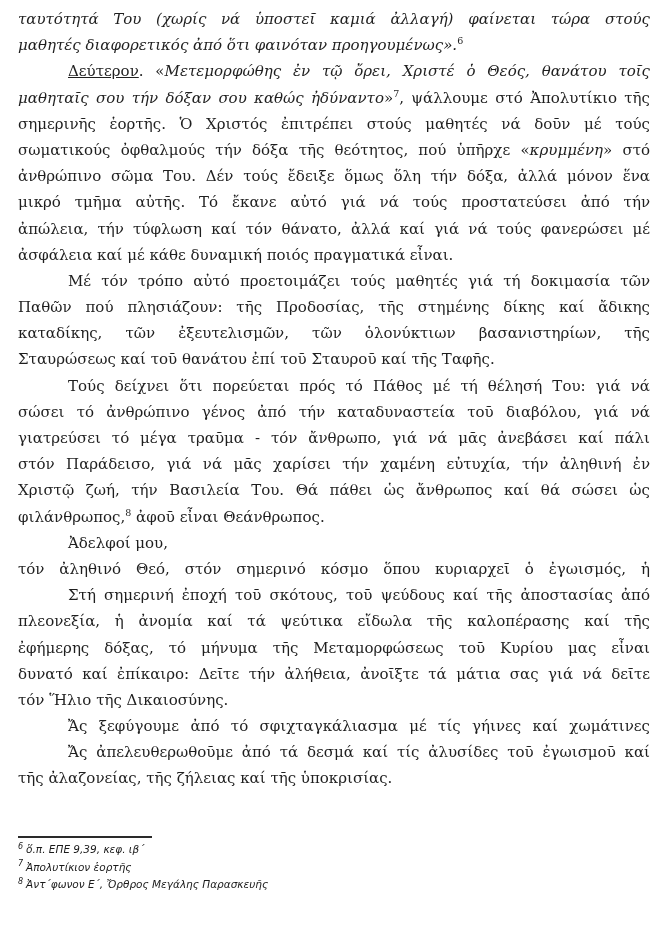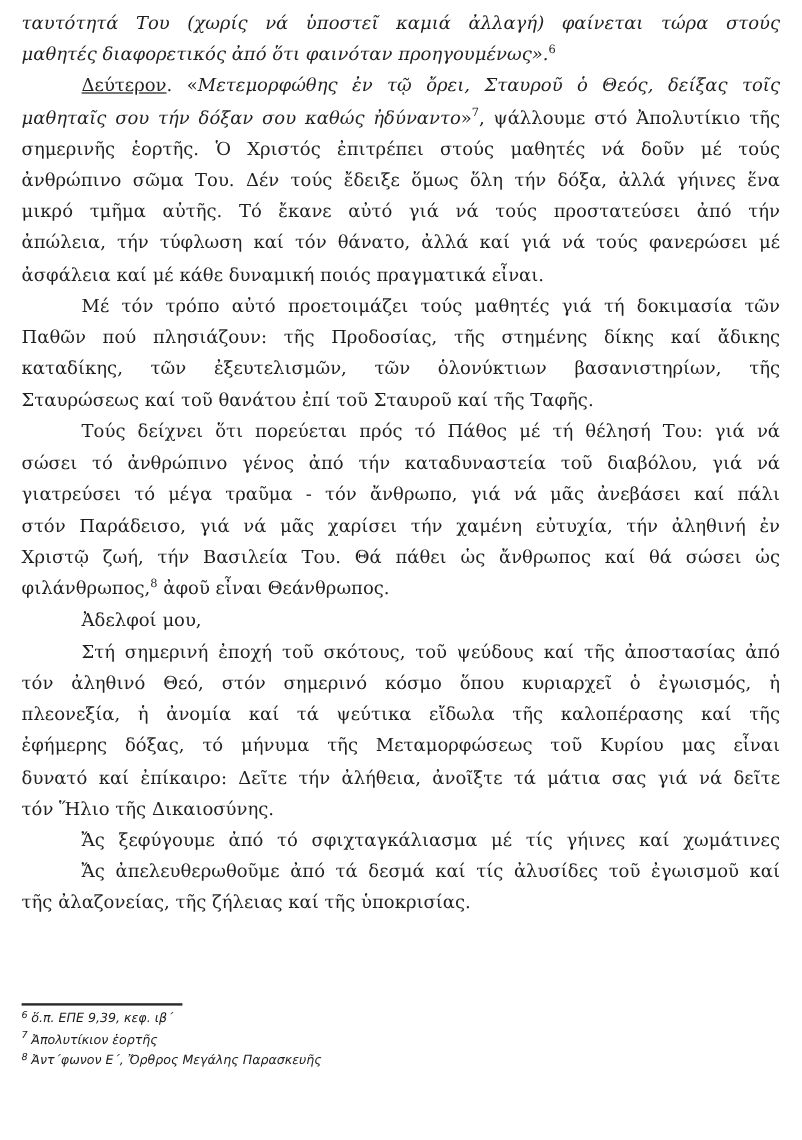--- a/index.html
+++ b/index.html
@@ -67,40 +67,41 @@
     margin-right: 3px;
   }
 </style>
 </head>
 <body>
 
 <div class="page">
   <div class="body-text">
       <div class="line"><span class="seg-i">ταυτότητά Του (χωρίς νά ὑποστεῖ καμιά ἀλλαγή) φαίνεται τώρα στούς</span></div>
       <div class="line last"><span class="seg-i">μαθητές διαφορετικός ἀπό ὅτι φαινόταν προηγουμένως».</span><span class="seg-sup">6</span></div>
-      <div class="line indent"><span class="seg-bu">Δεύτερον</span><span class="seg-n">. «</span><span class="seg-i">Μετεμορφώθης ἐν τῷ ὄρει, Σταυροῦ ὁ Θεός, δείξας τοῖς</span></div>
+      <div class="line indent"><span class="seg-bu">Δεύτερον</span><span class="seg-n">. «</span><span class="seg-i">Μετεμορφώθης ἐν τῷ ὄρει, Χριστέ ὁ Θεός, θανάτου τοῖς</span></div>
       <div class="line"><span class="seg-i">μαθηταῖς σου τήν δόξαν σου καθώς ἠδύναντο</span><span class="seg-n">»</span><span class="seg-sup">7</span><span class="seg-n">, ψάλλουμε στό Ἀπολυτίκιο τῆς</span></div>
       <div class="line"><span class="seg-n">σημερινῆς ἑορτῆς. Ὁ Χριστός ἐπιτρέπει στούς μαθητές νά δοῦν μέ τούς</span></div>
-      <div class="line"><span class="seg-n">ἀνθρώπινο σῶμα Του. Δέν τούς ἔδειξε ὅμως ὅλη τήν δόξα, ἀλλά γήινες ἕνα</span></div>
+      <div class="line"><span class="seg-n">σωματικούς ὀφθαλμούς τήν δόξα τῆς θεότητος, πού ὑπῆρχε «</span><span class="seg-i">κρυμμένη</span><span class="seg-n">» στό</span></div>
+      <div class="line"><span class="seg-n">ἀνθρώπινο σῶμα Του. Δέν τούς ἔδειξε ὅμως ὅλη τήν δόξα, ἀλλά μόνον ἕνα</span></div>
       <div class="line"><span class="seg-n">μικρό τμῆμα αὐτῆς. Τό ἔκανε αὐτό γιά νά τούς προστατεύσει ἀπό τήν</span></div>
       <div class="line"><span class="seg-n">ἀπώλεια, τήν τύφλωση καί τόν θάνατο, ἀλλά καί γιά νά τούς φανερώσει μέ</span></div>
       <div class="line last"><span class="seg-n">ἀσφάλεια καί μέ κάθε δυναμική ποιός πραγματικά εἶναι.</span></div>
       <div class="line indent"><span class="seg-n">Μέ τόν τρόπο αὐτό προετοιμάζει τούς μαθητές γιά τή δοκιμασία τῶν</span></div>
       <div class="line"><span class="seg-n">Παθῶν πού πλησιάζουν: τῆς Προδοσίας, τῆς στημένης δίκης καί ἄδικης</span></div>
       <div class="line"><span class="seg-n">καταδίκης, τῶν ἐξευτελισμῶν, τῶν ὁλονύκτιων βασανιστηρίων, τῆς</span></div>
       <div class="line last"><span class="seg-n">Σταυρώσεως καί τοῦ θανάτου ἐπί τοῦ Σταυροῦ καί τῆς Ταφῆς.</span></div>
       <div class="line indent"><span class="seg-n">Τούς δείχνει ὅτι πορεύεται πρός τό Πάθος μέ τή θέλησή Του: γιά νά</span></div>
       <div class="line"><span class="seg-n">σώσει τό ἀνθρώπινο γένος ἀπό τήν καταδυναστεία τοῦ διαβόλου, γιά νά</span></div>
       <div class="line"><span class="seg-n">γιατρεύσει τό μέγα τραῦμα - τόν ἄνθρωπο, γιά νά μᾶς ἀνεβάσει καί πάλι</span></div>
       <div class="line"><span class="seg-n">στόν Παράδεισο, γιά νά μᾶς χαρίσει τήν χαμένη εὐτυχία, τήν ἀληθινή ἐν</span></div>
       <div class="line"><span class="seg-n">Χριστῷ ζωή, τήν Βασιλεία Του. Θά πάθει ὡς ἄνθρωπος καί θά σώσει ὡς</span></div>
       <div class="line last"><span class="seg-n">φιλάνθρωπος,</span><span class="seg-sup">8</span><span class="seg-n"> ἀφοῦ εἶναι Θεάνθρωπος.</span></div>
       <div class="line indent last"><span class="seg-n">Ἀδελφοί μου,</span></div>
+      <div class="line"><span class="seg-n">τόν ἀληθινό Θεό, στόν σημερινό κόσμο ὅπου κυριαρχεῖ ὁ ἐγωισμός, ἡ</span></div>
       <div class="line indent"><span class="seg-n">Στή σημερινή ἐποχή τοῦ σκότους, τοῦ ψεύδους καί τῆς ἀποστασίας ἀπό</span></div>
-      <div class="line"><span class="seg-n">τόν ἀληθινό Θεό, στόν σημερινό κόσμο ὅπου κυριαρχεῖ ὁ ἐγωισμός, ἡ</span></div>
       <div class="line"><span class="seg-n">πλεονεξία, ἡ ἀνομία καί τά ψεύτικα εἴδωλα τῆς καλοπέρασης καί τῆς</span></div>
       <div class="line"><span class="seg-n">ἐφήμερης δόξας, τό μήνυμα τῆς Μεταμορφώσεως τοῦ Κυρίου μας εἶναι</span></div>
       <div class="line"><span class="seg-n">δυνατό καί ἐπίκαιρο: Δεῖτε τήν ἀλήθεια, ἀνοῖξτε τά μάτια σας γιά νά δεῖτε</span></div>
       <div class="line last"><span class="seg-n">τόν Ἥλιο τῆς Δικαιοσύνης.</span></div>
       <div class="line indent"><span class="seg-n">Ἄς ξεφύγουμε ἀπό τό σφιχταγκάλιασμα μέ τίς γήινες καί χωμάτινες</span></div>
       <div class="line indent"><span class="seg-n">Ἄς ἀπελευθερωθοῦμε ἀπό τά δεσμά καί τίς ἀλυσίδες τοῦ ἐγωισμοῦ καί</span></div>
       <div class="line last"><span class="seg-n">τῆς ἀλαζονείας, τῆς ζήλειας καί τῆς ὑποκρισίας.</span></div>
     </div>
   <div class="footnote-sep"></div>
   <div class="footnotes">

